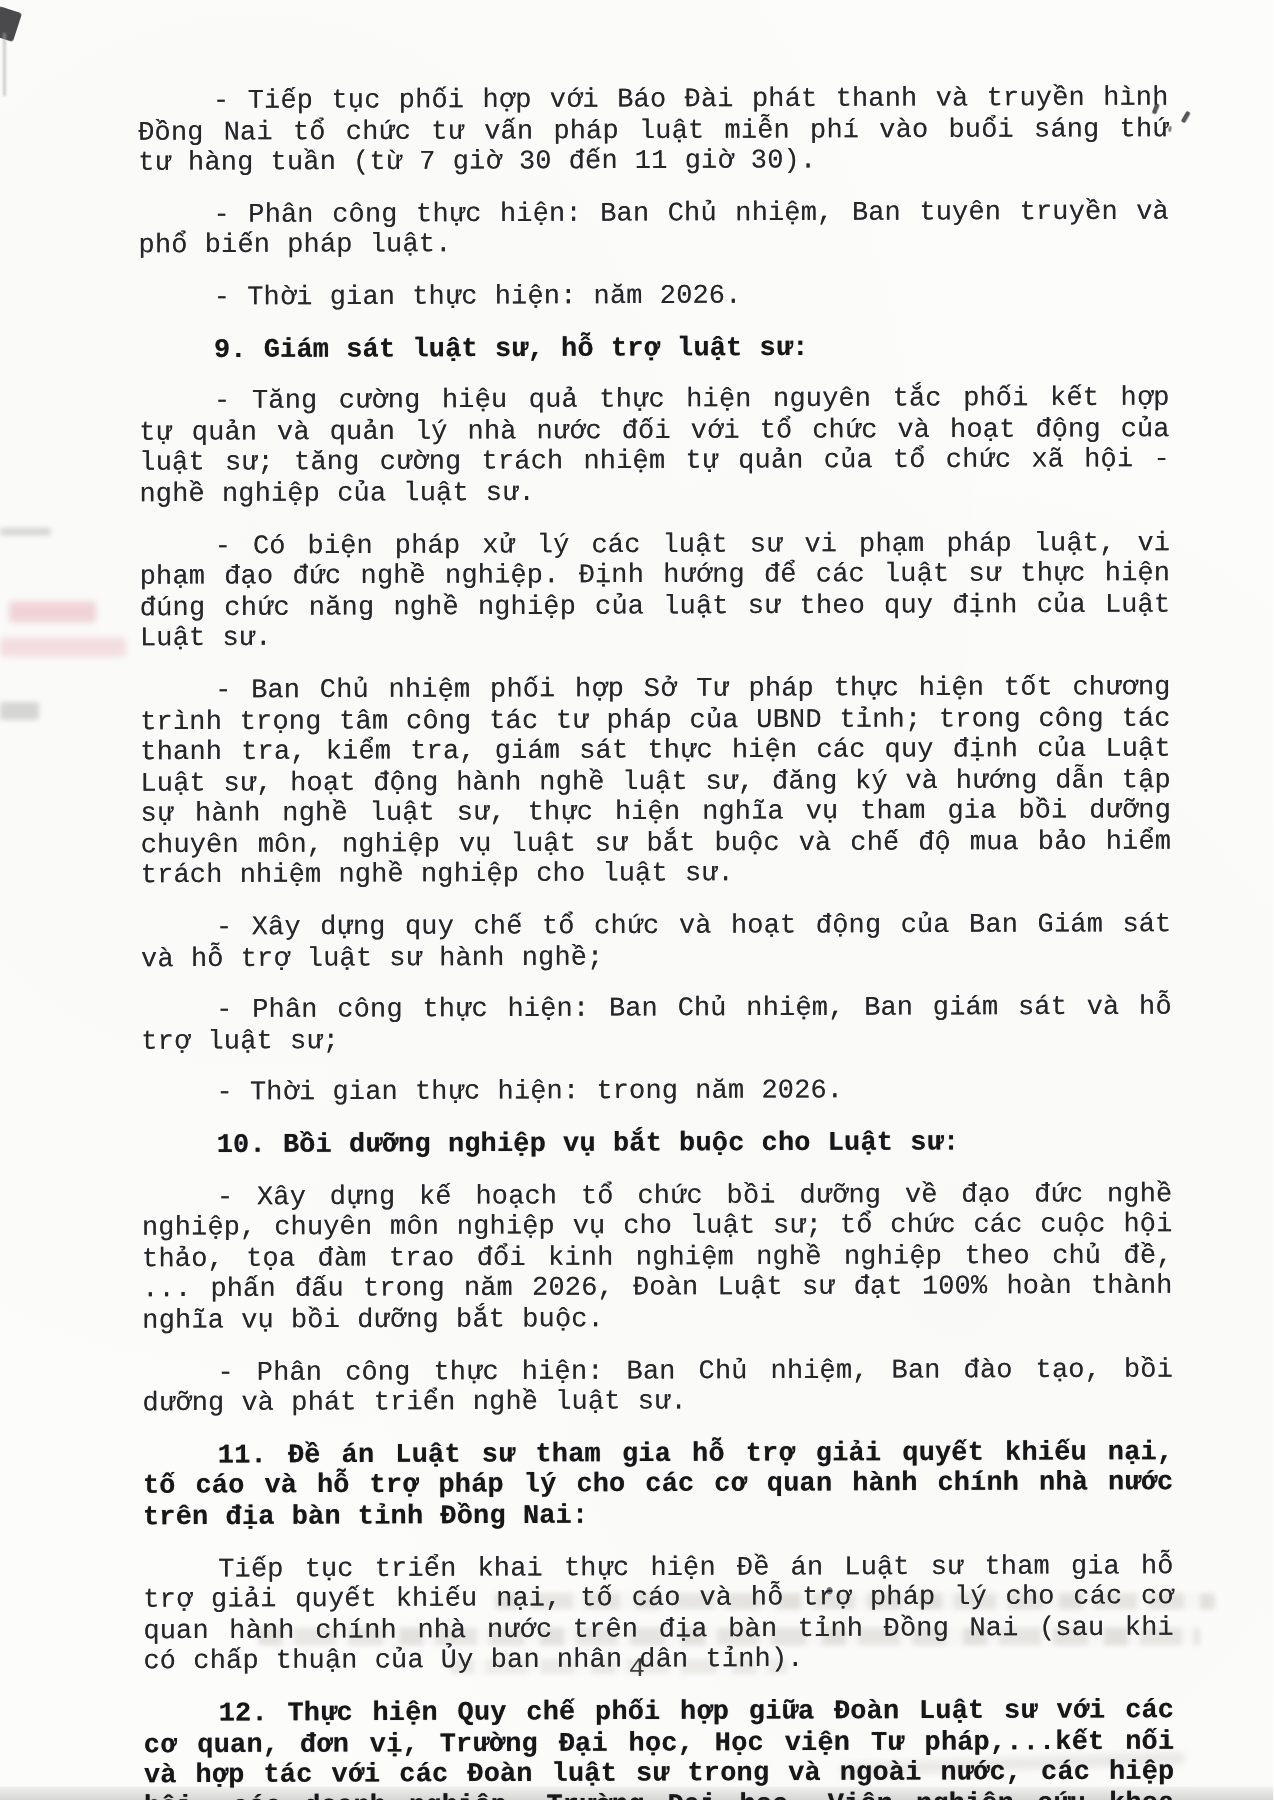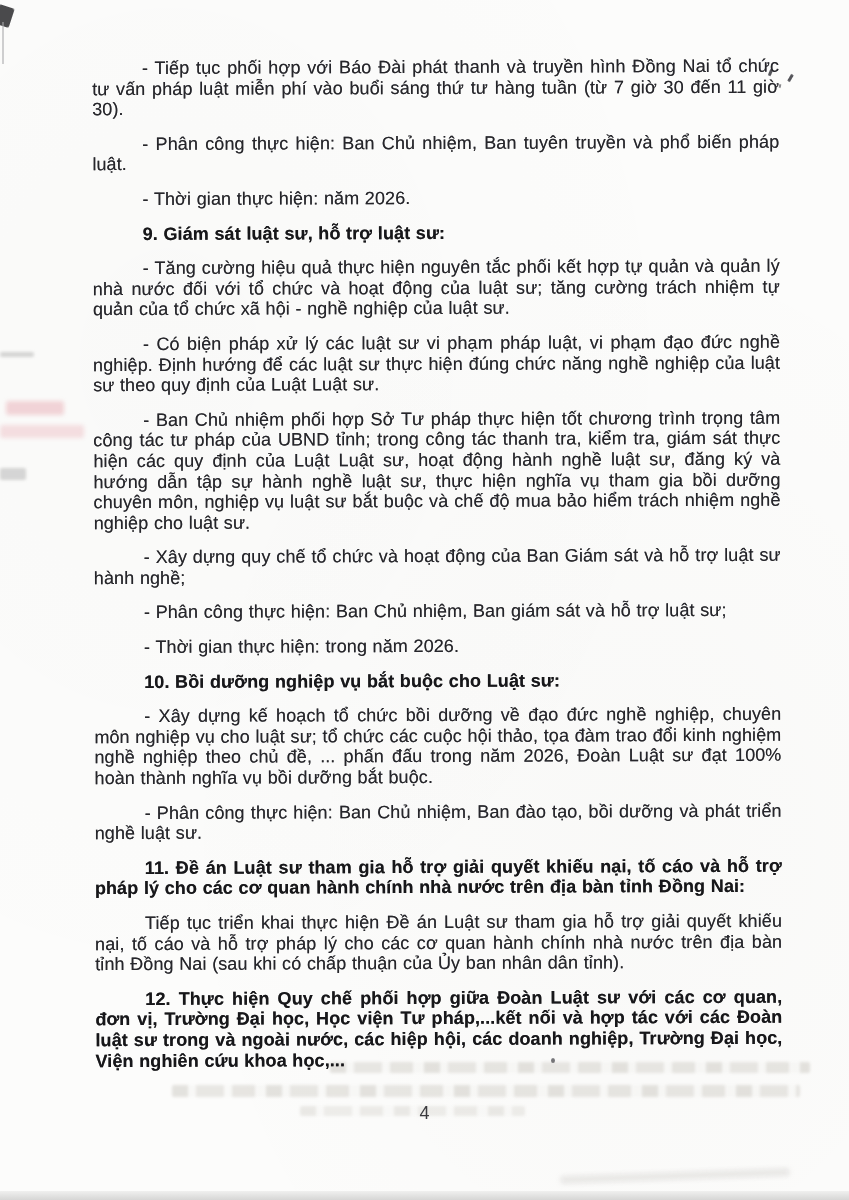--- a/index.html
+++ b/index.html
@@ -9,21 +9,21 @@
   }
   .page {
     position: relative;
     width: 849px;
     height: 1200px;
     background:
       radial-gradient(ellipse at 20% 30%, rgba(0,0,0,0.012), transparent 60%),
       radial-gradient(ellipse at 75% 70%, rgba(60,50,30,0.015), transparent 55%),
       #fcfcfb;
     overflow: hidden;
-    font-family: Liberation Sans, sans-serif;
+    font-family: Liberation Mono, monospace;
     color: #26262b;
   }
 
   
   .doc-body {
     position: absolute;
     top: 57px;
     left: 0;
     width: 849px;
     padding: 0 70px 0 92px;

